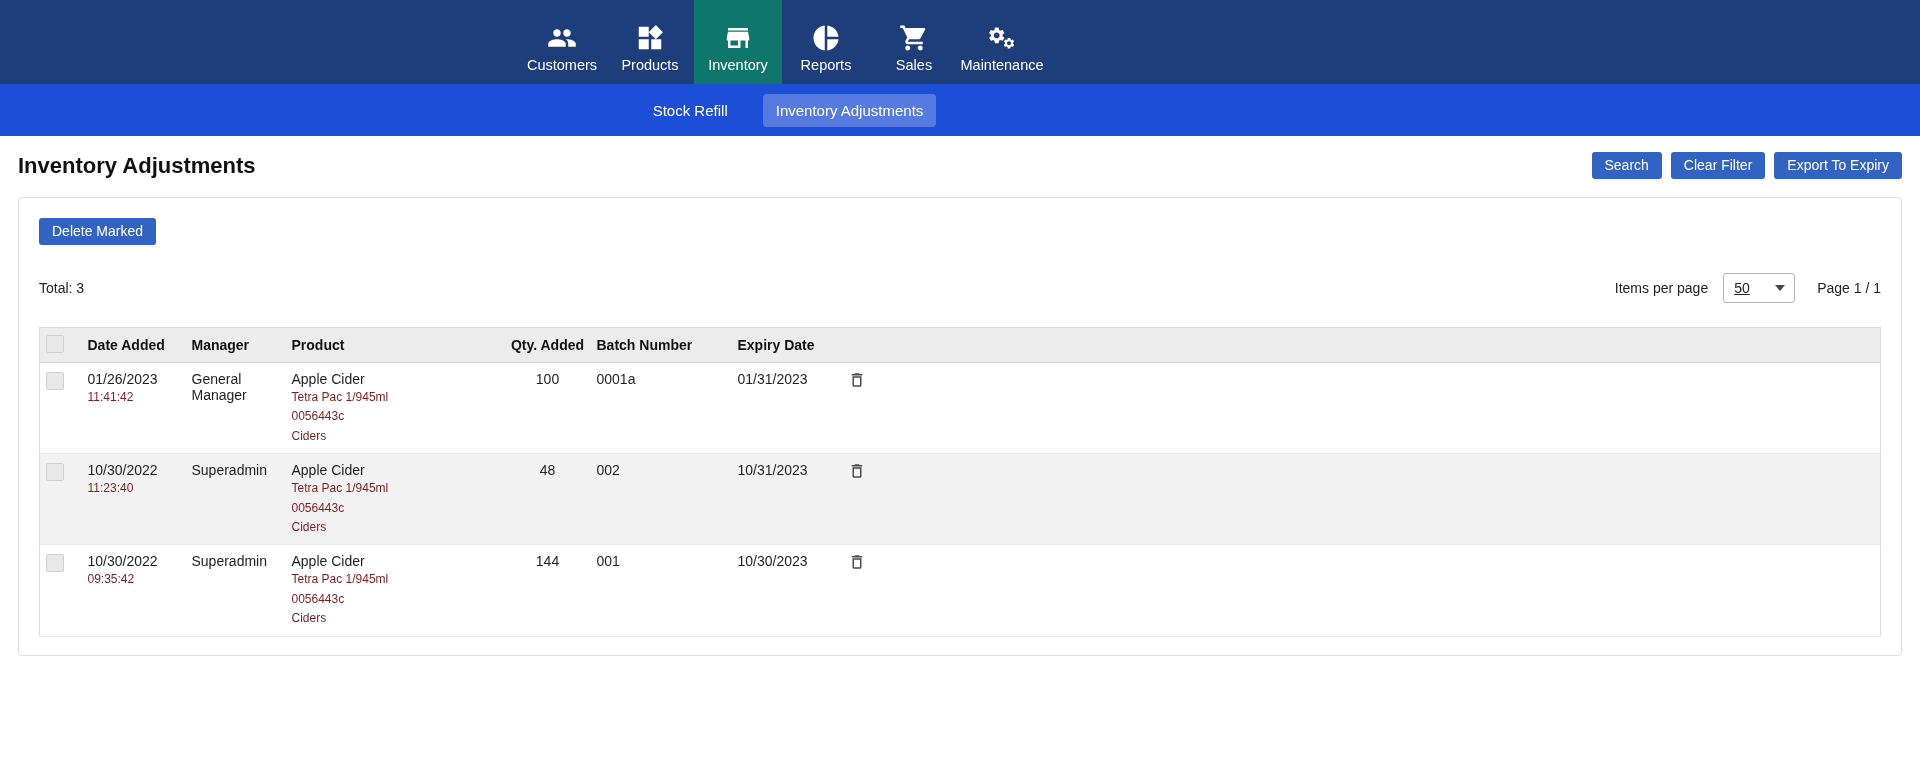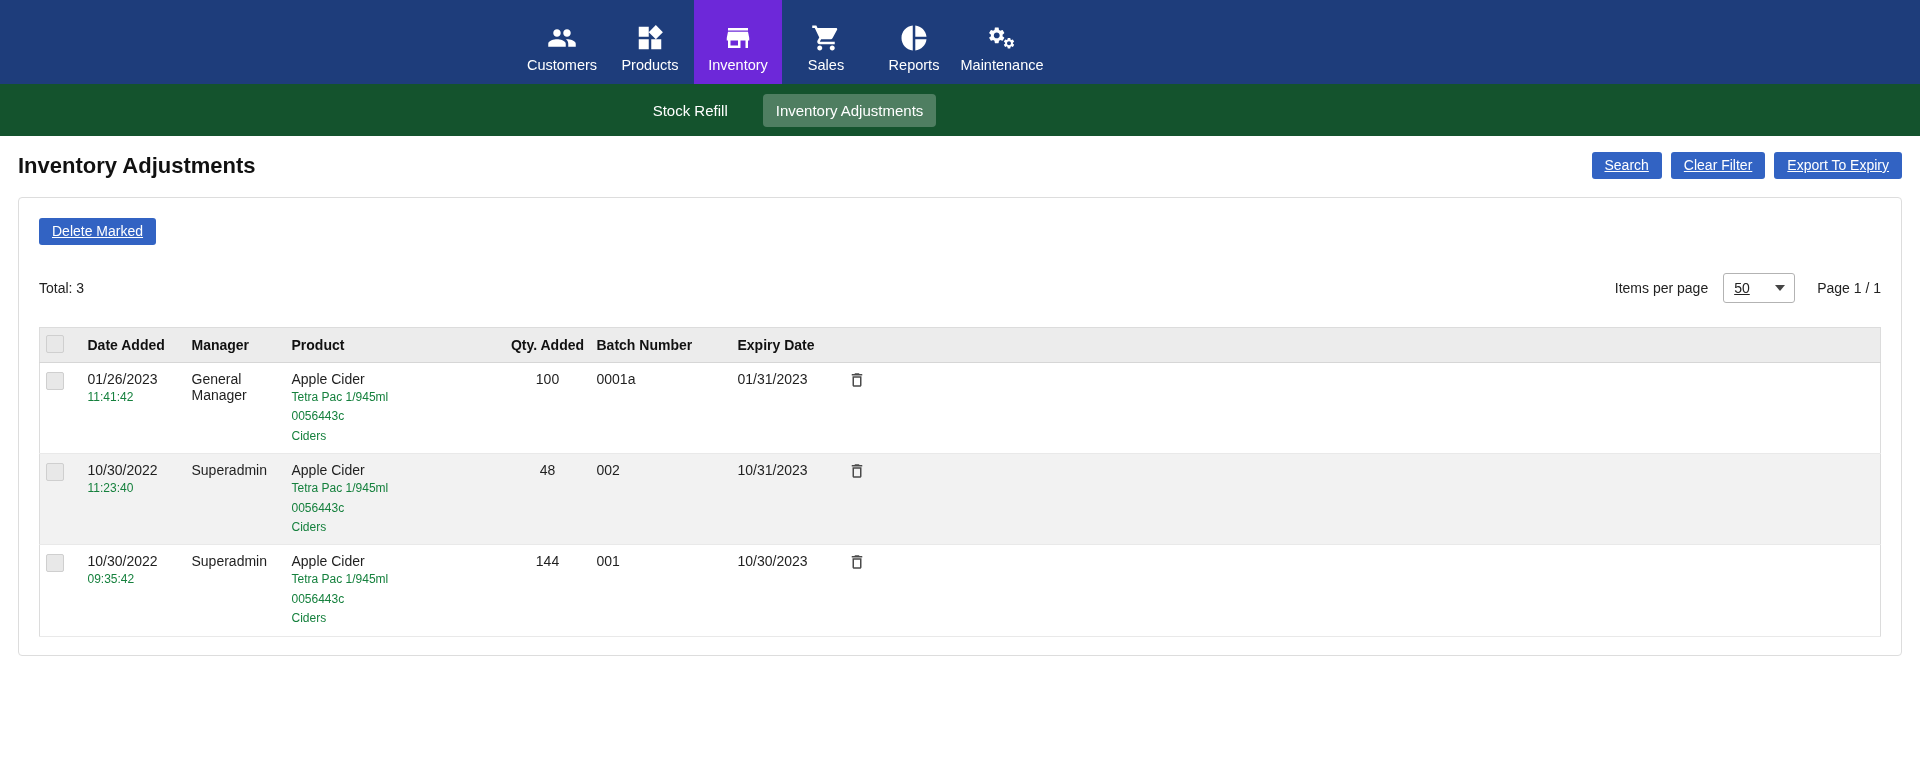--- a/index.html
+++ b/index.html
@@ -11,39 +11,39 @@
     overflow:hidden;
   }
 
   
   .topnav { background:#1e3d7b; height:84px; display:flex; justify-content:center; }
   .nav-group { display:flex; position:relative; left:-178px; }
   .nav-item {
     width:88px; display:flex; flex-direction:column; align-items:center;
     justify-content:flex-end; padding-bottom:11px; cursor:pointer; color:#fff;
   }
-  .nav-item.active { background:#6d28d9; }
+  .nav-item.active { background:#0f766e; }
   .nav-icon { height:34px; display:flex; align-items:center; }
   .nav-icon svg { width:30px; height:30px; display:block; }
   .nav-label { font-size:14.5px; margin-top:2px; white-space:nowrap; }
 
   
-  .subnav { background:#14532d; height:52px; display:flex; align-items:center; justify-content:center; color:#fff; }
+  .subnav { background:#1d4ed8; height:52px; display:flex; align-items:center; justify-content:center; color:#fff; }
   .subnav-group { display:flex; align-items:center; gap:22px; position:relative; left:-172px; }
   .subnav-item { font-size:15px; padding:8px 13px; border-radius:4px; cursor:pointer; white-space:nowrap; }
   .subnav-item.active { background:rgba(255,255,255,0.25); }
 
   
   .page-header { display:flex; justify-content:space-between; align-items:center; padding:16px 18px 12px 18px; }
   .page-title { font-size:22px; margin:0; font-weight:700; color:#111; }
   .page-actions { display:flex; gap:9px; }
   .btn {
     background:#3263c3; color:#fff; border:none; border-radius:3px;
     font-size:14px; padding:0 13px; height:27px; line-height:27px;
-    font-family:inherit; cursor:pointer; white-space:nowrap;text-decoration:underline;
+    font-family:inherit; cursor:pointer; white-space:nowrap;
   }
 
   
   .card { margin:6px 18px 0 18px; border:1px solid #dddddd; border-radius:4px; background:#fff; padding:20px 20px 18px 20px; }
   .panel-meta { display:flex; justify-content:space-between; align-items:center; margin-top:28px; font-size:14px; color:#222; }
   .meta-right { display:flex; align-items:center; gap:15px; }
   .select-box {
     width:72px; height:30px; border:1px solid #b3b3b3; border-radius:3px; background:#fff;
     display:flex; align-items:center; justify-content:space-between;
     padding:0 9px 0 10px; font-size:14px; cursor:pointer; color:#222;text-decoration:underline;
@@ -58,21 +58,21 @@
   td { padding:8px 0; vertical-align:top; }
   tbody tr { border-bottom:1px solid #e9e9e9; background:#fff; }
   tbody tr.alt { background:#f2f2f2; }
   .col-check-pad { padding-left:6px; }
   .col-qty { text-align:center; }
   .col-batch { padding-left:11px; }
   .checkbox {
     display:inline-block; width:18px; height:18px; background:#e8e8e8;
     border:1px solid #cfcfcf; border-radius:2px; cursor:pointer; margin-top:1px;
   }
-  .cell-sub { color:#15803d; font-size:12px; line-height:1.45; margin-top:2px; }
+  .cell-sub { color:#7f1d1d; font-size:12px; line-height:1.45; margin-top:2px; }
   .product-name { margin-bottom:2px; }
   .trash-btn { display:inline-block; cursor:pointer; line-height:0; }
   .trash-btn svg { width:18px; height:18px; fill:#4a4a4a; }
 </style>
 </head>
 <body>
 
 <header class="topnav">
   <nav class="nav-group">
 
@@ -99,33 +99,33 @@
         <svg viewBox="0 0 24 24" fill="#fff">
             <path d="M20 4H4v2h16V4zm1 10v-2l-1-5H4l-1 5v2h1v6h10v-6h4v6h2v-6h1zm-9 4H6v-4h6v4z"></path>
           </svg>
       </span>
       <span class="nav-label">Inventory</span>
     </div>
 
     <div class="nav-item">
       <span class="nav-icon">
         <svg viewBox="0 0 24 24" fill="#fff">
+            <path d="M11 2v20c-5.07-.5-9-4.79-9-10s3.93-9.5 9-10zm2.03 0v8.99H22c-.47-4.74-4.24-8.52-8.97-8.99zm0 11.01V22c4.74-.47 8.5-4.25 8.97-8.99h-8.97z"></path>
+          </svg>
+      </span>
+      <span class="nav-label">Reports</span>
+    </div>
+
+    <div class="nav-item">
+      <span class="nav-icon">
+        <svg viewBox="0 0 24 24" fill="#fff">
             <path d="M7 18c-1.1 0-1.99.9-1.99 2S5.9 22 7 22s2-.9 2-2-.9-2-2-2zM1 2v2h2l3.6 7.59-1.35 2.45c-.16.28-.25.61-.25.96 0 1.1.9 2 2 2h12v-2H7.42c-.14 0-.25-.11-.25-.25l.03-.12.9-1.63h7.45c.75 0 1.41-.41 1.75-1.03l3.58-6.49c.08-.14.12-.31.12-.47 0-.55-.45-1-1-1H5.21l-.94-2H1zm16 16c-1.1 0-1.99.9-1.99 2s.89 2 1.99 2 2-.9 2-2-.9-2-2-2z"></path>
           </svg>
       </span>
       <span class="nav-label">Sales</span>
-    </div>
-
-    <div class="nav-item">
-      <span class="nav-icon">
-        <svg viewBox="0 0 24 24" fill="#fff">
-            <path d="M11 2v20c-5.07-.5-9-4.79-9-10s3.93-9.5 9-10zm2.03 0v8.99H22c-.47-4.74-4.24-8.52-8.97-8.99zm0 11.01V22c4.74-.47 8.5-4.25 8.97-8.99h-8.97z"></path>
-          </svg>
-      </span>
-      <span class="nav-label">Reports</span>
     </div>
 
     <div class="nav-item">
       <span class="nav-icon">
         <svg viewBox="0 0 34 28" fill="#fff">
           <g transform="scale(0.92)">
               <path d="M19.14 12.94c.04-.3.06-.61.06-.94 0-.32-.02-.64-.07-.94l2.03-1.58c.18-.14.23-.41.12-.61l-1.92-3.32c-.12-.22-.37-.29-.59-.22l-2.39.96c-.5-.38-1.03-.7-1.62-.94l-.36-2.54c-.04-.24-.24-.41-.48-.41h-3.84c-.24 0-.43.17-.47.41l-.36 2.54c-.59.24-1.13.57-1.62.94l-2.39-.96c-.22-.08-.47 0-.59.22L2.74 8.87c-.12.21-.08.47.12.61l2.03 1.58c-.05.3-.09.63-.09.94s.02.64.07.94l-2.03 1.58c-.18.14-.23.41-.12.61l1.92 3.32c.12.22.37.29.59.22l2.39-.96c.5.38 1.03.7 1.62.94l.36 2.54c.05.24.24.41.48.41h3.84c.24 0 .44-.17.47-.41l.36-2.54c.59-.24 1.13-.56 1.62-.94l2.39.96c.22.08.47 0 .59-.22l1.92-3.32c.12-.22.07-.47-.12-.61l-2.01-1.58zM12 15.6c-1.98 0-3.6-1.62-3.6-3.6s1.62-3.6 3.6-3.6 3.6 1.62 3.6 3.6-1.62 3.6-3.6 3.6z"></path>
             </g>
           <g transform="translate(17.5,12.5) scale(0.62)">
               <path d="M19.14 12.94c.04-.3.06-.61.06-.94 0-.32-.02-.64-.07-.94l2.03-1.58c.18-.14.23-.41.12-.61l-1.92-3.32c-.12-.22-.37-.29-.59-.22l-2.39.96c-.5-.38-1.03-.7-1.62-.94l-.36-2.54c-.04-.24-.24-.41-.48-.41h-3.84c-.24 0-.43.17-.47.41l-.36 2.54c-.59.24-1.13.57-1.62.94l-2.39-.96c-.22-.08-.47 0-.59.22L2.74 8.87c-.12.21-.08.47.12.61l2.03 1.58c-.05.3-.09.63-.09.94s.02.64.07.94l-2.03 1.58c-.18.14-.23.41-.12.61l1.92 3.32c.12.22.37.29.59.22l2.39-.96c.5.38 1.03.7 1.62.94l.36 2.54c.05.24.24.41.48.41h3.84c.24 0 .44-.17.47-.41l.36-2.54c.59-.24 1.13-.56 1.62-.94l2.39.96c.22.08.47 0 .59-.22l1.92-3.32c.12-.22.07-.47-.12-.61l-2.01-1.58zM12 15.6c-1.98 0-3.6-1.62-3.6-3.6s1.62-3.6 3.6-3.6 3.6 1.62 3.6 3.6-1.62 3.6-3.6 3.6z"></path>

